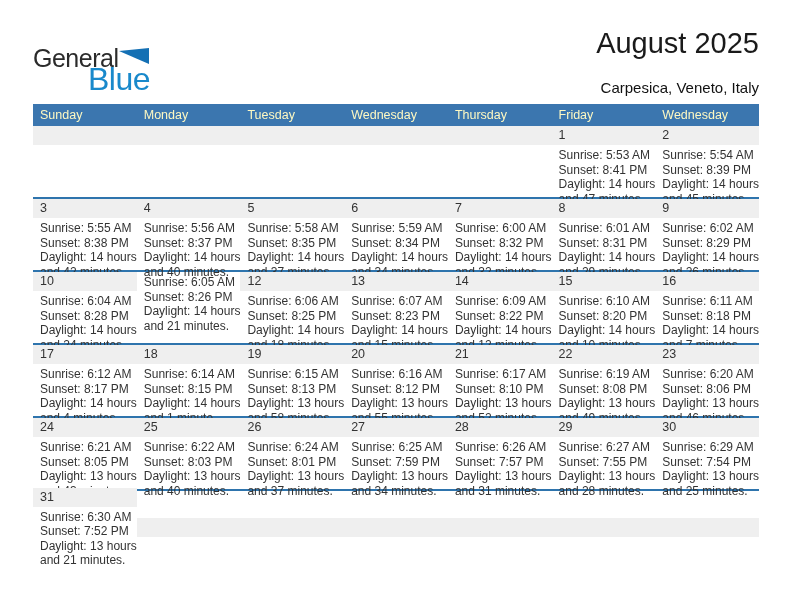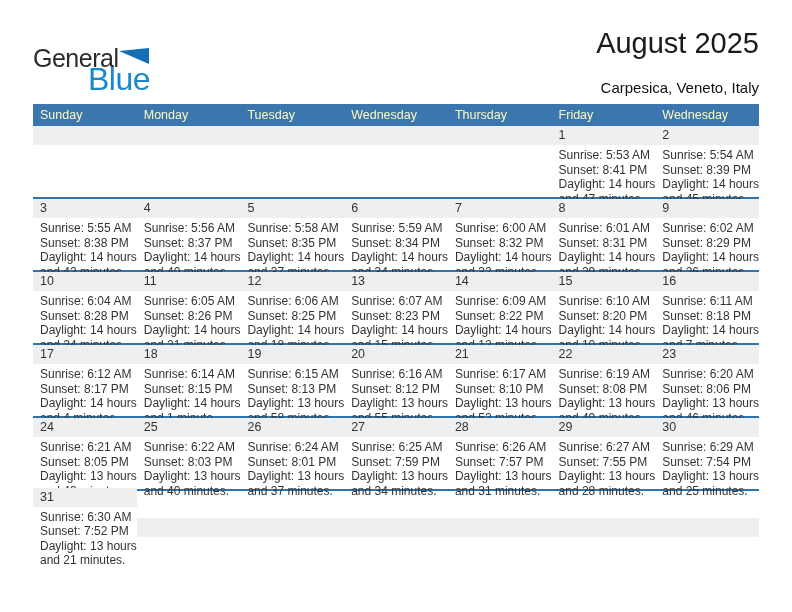--- a/index.html
+++ b/index.html
@@ -170,21 +170,20 @@
           <div class="day-cell">
             <div class="day-num">10</div>
             <div class="day-details">
               <div>Sunrise: 6:04 AM</div>
               <div>Sunset: 8:28 PM</div>
               <div>Daylight: 14 hours</div>
               <div>and 24 minutes.</div>
             </div>
           </div>
           <div class="day-cell">
-            <div class="day-num">11</div>
             <div class="day-details">
               <div>Sunrise: 6:05 AM</div>
               <div>Sunset: 8:26 PM</div>
               <div>Daylight: 14 hours</div>
               <div>and 21 minutes.</div>
             </div>
           </div>
           <div class="day-cell">
             <div class="day-num">12</div>
             <div class="day-details">

